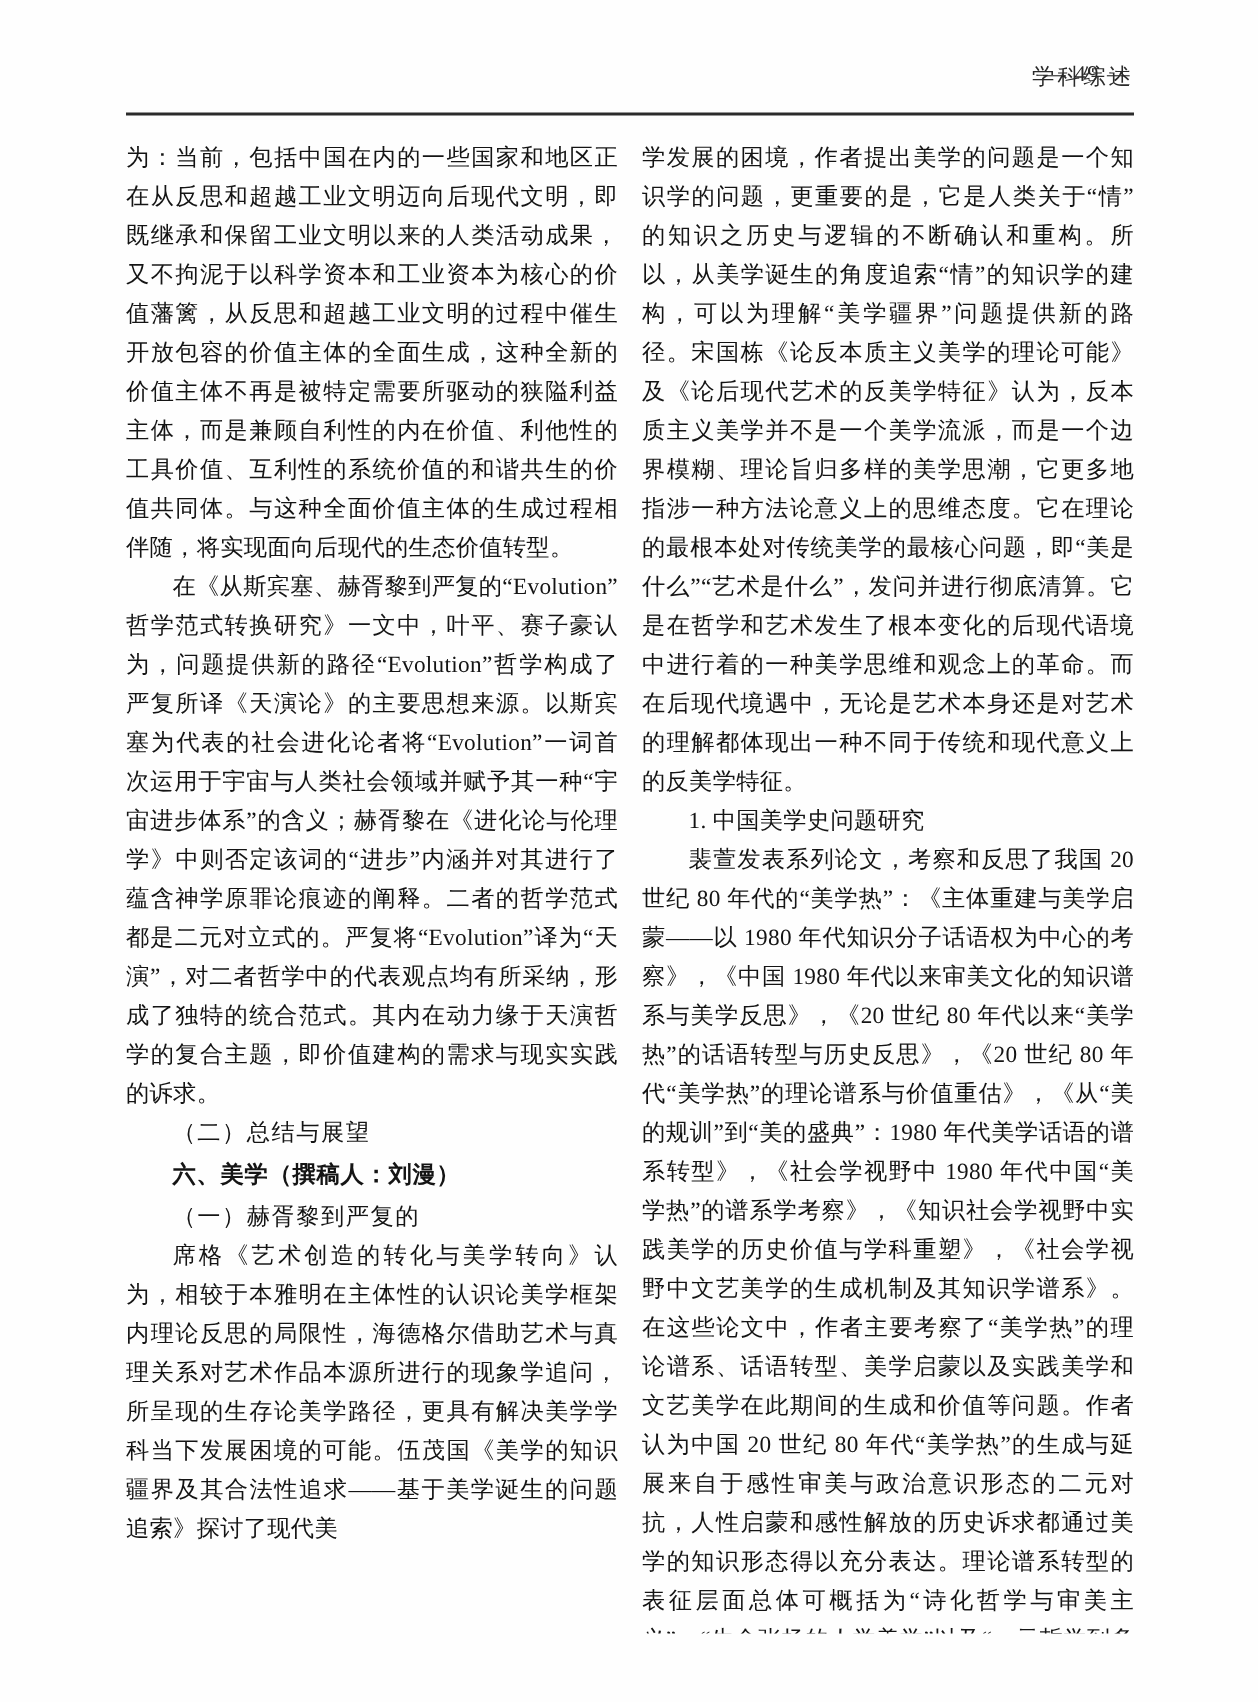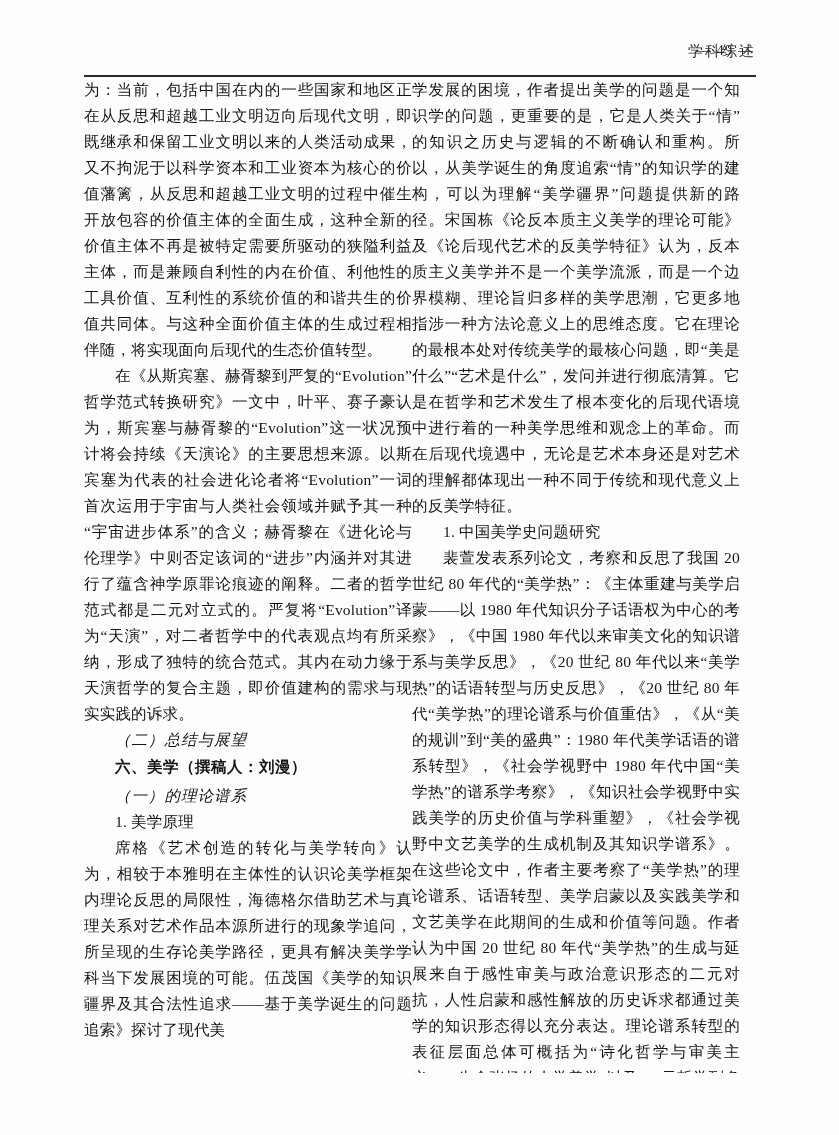--- a/index.html
+++ b/index.html
@@ -45,21 +45,22 @@
     text-align: center;
   }
   .header-rule {
     margin: 7px 0 0 0;
     border: none;
     border-top: 2px solid #2b2b2b;
     height: 0;
   }
   .columns {
     display: flex;
-    margin-top: 0;
+    gap: 16px;
+    margin-top: 16px;
   }
   .col {
     width: 328px;
     height: 996px;
     overflow: hidden;
   }
   .col p {
     margin: 0;
     font-size: 15.5px;
     line-height: 26px;
@@ -67,21 +68,20 @@
     text-justify: inter-character;
     letter-spacing: 0.2px;
   }
   .col p.body, .col p.subhead-kai, .col p.subhead-num, .col p.heading-bold {
     text-indent: 2em;
   }
   .col p.body-cont {
     text-indent: 0;
   }
   .subhead-kai {
-    font-style: italic;
     letter-spacing: 1px !important;
   }
   .heading-bold {
     font-family: Liberation Mono, monospace;
     font-weight: 700;
     margin: 2px 0 2px 0 !important;
     letter-spacing: 0.5px !important;
   }
 </style>
 </head>
@@ -94,25 +94,24 @@
       <div class="header-row">
         <span class="running-title">学科综述</span>
         <span class="page-number">— 49 —</span>
       </div>
       <hr class="header-rule">
     </header>
 
     <main class="columns">
       <section class="col" id="col-left">
           <p class="body-cont">为：当前，包括中国在内的一些国家和地区正在从反思和超越工业文明迈向后现代文明，即既继承和保留工业文明以来的人类活动成果，又不拘泥于以科学资本和工业资本为核心的价值藩篱，从反思和超越工业文明的过程中催生开放包容的价值主体的全面生成，这种全新的价值主体不再是被特定需要所驱动的狭隘利益主体，而是兼顾自利性的内在价值、利他性的工具价值、互利性的系统价值的和谐共生的价值共同体。与这种全面价值主体的生成过程相伴随，将实现面向后现代的生态价值转型。</p>
-          <p class="body">在《从斯宾塞、赫胥黎到严复的“Evolution”哲学范式转换研究》一文中，叶平、赛子豪认为，斯宾塞与赫胥黎的“Evolution”这一状况预计将会持续《天演论》的主要思想来源。以斯宾塞为代表的社会进化论者将“Evolution”一词首次运用于宇宙与人类社会领域并赋予其一种“宇宙进步体系”的含义；赫胥黎在《进化论与伦理学》中则否定该词的“进步”内涵并对其进行了蕴含神学原罪论痕迹的阐释。二者的哲学范式都是二元对立式的。严复将“Evolution”译为“天演”，对二者哲学中的代表观点均有所采纳，形成了独特的统合范式。其内在动力缘于天演哲学的复合主题，即价值建构的需求与现实实践的诉求。</p>
+          <p class="body">在《从斯宾塞、赫胥黎到严复的“Evolution”哲学范式转换研究》一文中，叶平、赛子豪认为，问题提供新的路径“Evolution”哲学构成了严复所译《天演论》的主要思想来源。以斯宾塞为代表的社会进化论者将“Evolution”一词首次运用于宇宙与人类社会领域并赋予其一种“宇宙进步体系”的含义；赫胥黎在《进化论与伦理学》中则否定该词的“进步”内涵并对其进行了蕴含神学原罪论痕迹的阐释。二者的哲学范式都是二元对立式的。严复将“Evolution”译为“天演”，对二者哲学中的代表观点均有所采纳，形成了独特的统合范式。其内在动力缘于天演哲学的复合主题，即价值建构的需求与现实实践的诉求。</p>
           <p class="subhead-kai">（二）总结与展望</p>
           <p class="heading-bold">六、美学（撰稿人：刘漫）</p>
-          <p class="subhead-kai">（一）的理论谱系</p>
-          <p class="subhead-num">1. 美学原理</p>
+          <p class="subhead-kai">（一）赫胥黎到严复的</p>
           <p class="body">席格《艺术创造的转化与美学转向》认为，相较于本雅明在主体性的认识论美学框架内理论反思的局限性，海德格尔借助艺术与真理关系对艺术作品本源所进行的现象学追问，所呈现的生存论美学路径，更具有解决美学学科当下发展困境的可能。伍茂国《美学的知识疆界及其合法性追求——基于美学诞生的问题追索》探讨了现代美</p>
         </section>
       <section class="col" id="col-right">
           <p class="body-cont">学发展的困境，作者提出美学的问题是一个知识学的问题，更重要的是，它是人类关于“情”的知识之历史与逻辑的不断确认和重构。所以，从美学诞生的角度追索“情”的知识学的建构，可以为理解“美学疆界”问题提供新的路径。宋国栋《论反本质主义美学的理论可能》及《论后现代艺术的反美学特征》认为，反本质主义美学并不是一个美学流派，而是一个边界模糊、理论旨归多样的美学思潮，它更多地指涉一种方法论意义上的思维态度。它在理论的最根本处对传统美学的最核心问题，即“美是什么”“艺术是什么”，发问并进行彻底清算。它是在哲学和艺术发生了根本变化的后现代语境中进行着的一种美学思维和观念上的革命。而在后现代境遇中，无论是艺术本身还是对艺术的理解都体现出一种不同于传统和现代意义上的反美学特征。</p>
           <p class="subhead-num">1. 中国美学史问题研究</p>
           <p class="body">裴萱发表系列论文，考察和反思了我国 20 世纪 80 年代的“美学热”：《主体重建与美学启蒙——以 1980 年代知识分子话语权为中心的考察》，《中国 1980 年代以来审美文化的知识谱系与美学反思》，《20 世纪 80 年代以来“美学热”的话语转型与历史反思》，《20 世纪 80 年代“美学热”的理论谱系与价值重估》，《从“美的规训”到“美的盛典”：1980 年代美学话语的谱系转型》，《社会学视野中 1980 年代中国“美学热”的谱系学考察》，《知识社会学视野中实践美学的历史价值与学科重塑》，《社会学视野中文艺美学的生成机制及其知识学谱系》。在这些论文中，作者主要考察了“美学热”的理论谱系、话语转型、美学启蒙以及实践美学和文艺美学在此期间的生成和价值等问题。作者认为中国 20 世纪 80 年代“美学热”的生成与延展来自于感性审美与政治意识形态的二元对抗，人性启蒙和感性解放的历史诉求都通过美学的知识形态得以充分表达。理论谱系转型的表征层面总体可概括为“诗化哲学与审美主义”、“生命张扬的人学美学”以及“一元哲学到多元生活”三个维度。对“美学热”进行谱系学的归纳：人性—主体—解放；而在美学层面则表述为：自律—自主—</p>
         </section>
     </main>
 
   </div>

